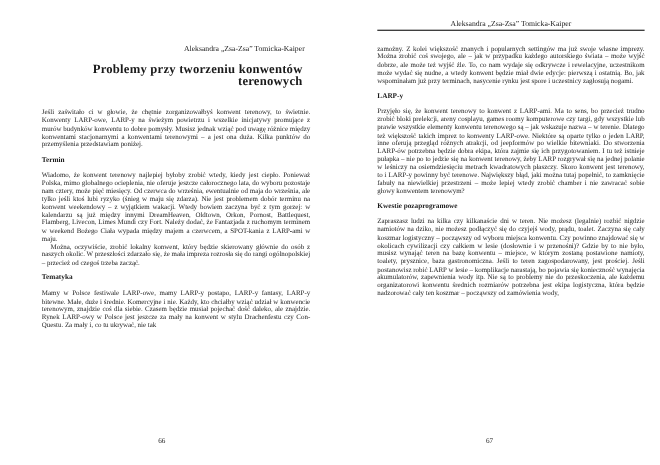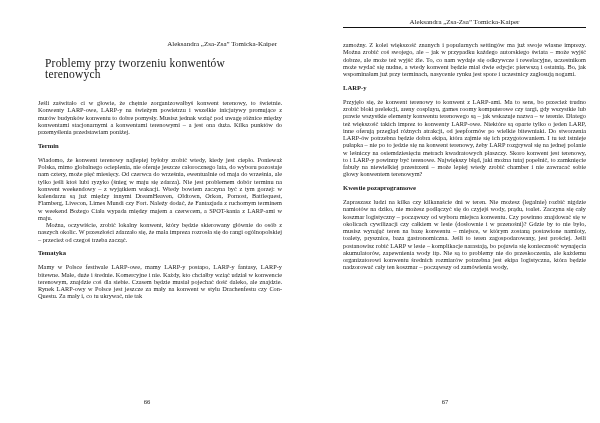--- a/index.html
+++ b/index.html
@@ -9,21 +9,21 @@
   }
   .page { position: absolute; top: 0; height: 299px; }
   #left-page { left: 0; width: 300px; }
   #right-page { left: 300px; width: 300px; }
   .author-left {
     position: absolute; top: 40px; left: 127px; width: 150px;
     font-size: 7px; text-align: right; white-space: nowrap;
   }
   .title {
     position: absolute; top: 58px; left: 45px; width: 230px;
-    font-size: 11.5px; font-weight: normal; text-align: left; line-height: 11px;
+    font-size: 11.5px; font-weight: bold; text-align: right; line-height: 11px;
     letter-spacing: 0.2px;
   }
   .col {
     position: absolute; font-size: 6.3px; line-height: 7.25px; text-align: justify;
   }
   #left-col { left: 38px; top: 99px; width: 244px; }
   #right-col { left: 43px; top: 41px; width: 243px; }
   .col p { margin: 0; }
   .col p.indent { text-indent: 8px; }
   .col h3 { margin: 6.5px 0 6.5px 0; font-size: 6.6px; font-weight: bold; line-height: 7.5px; }

